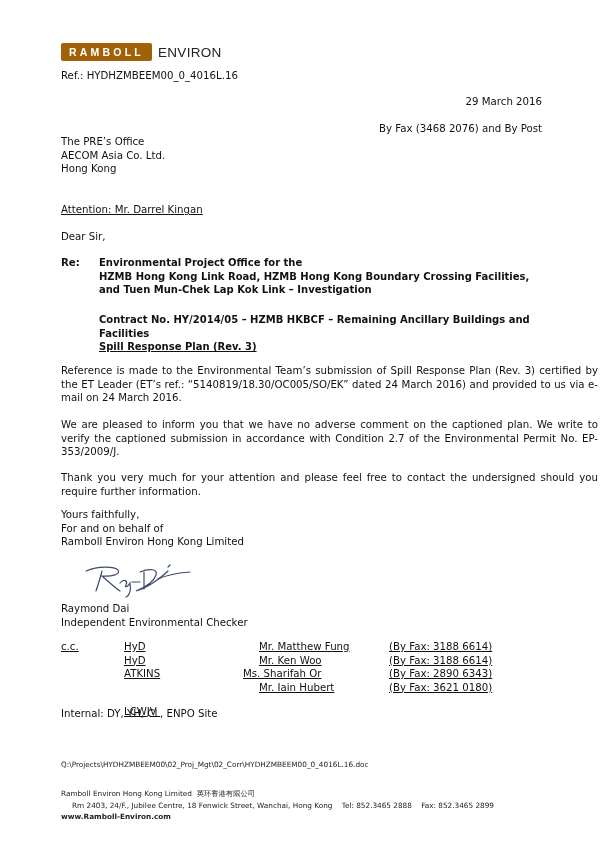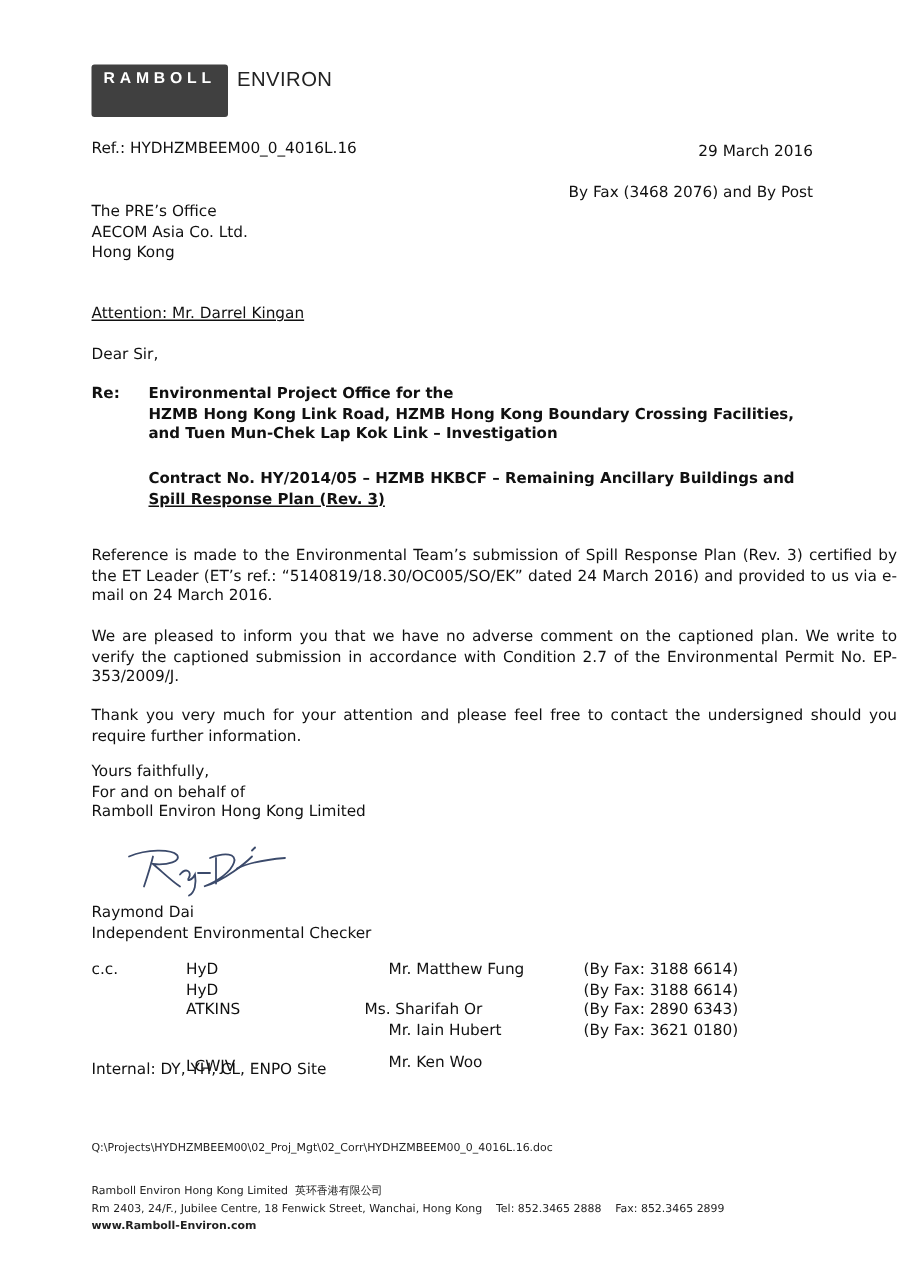--- a/index.html
+++ b/index.html
@@ -1,59 +1,60 @@
 <!DOCTYPE html>
 <html><head>
 <meta charset="utf-8">
 <style>
   html, body { margin:0; padding:0; background:#ffffff; }
   body { width:601px; height:850px; position:relative; overflow:hidden;
          font-family:"DejaVu Sans", sans-serif; color:#111; font-size:10.2px; }
   .abs { position:absolute; }
-  .logo-box { left:61px; top:43px; width:91px; height:35px; background:#404040; border-radius:2px;
+  .logo-box { left:61px; top:43px; width:91px; height:18px; background:#a16207; border-radius:2px;
               color:#fff; font-family:"Liberation Sans", sans-serif; font-weight:bold; font-size:10.5px;
               letter-spacing:3.2px; line-height:19px; text-align:center; }
   .logo-env { left:158px; top:43px; height:19px; line-height:19px; font-family:"Liberation Sans", sans-serif;
               font-size:13.5px; color:#222; letter-spacing:0.3px; }
   .line { white-space:nowrap; line-height:13.5px; }
   .right { right:59px; text-align:right; }
   .bold { font-weight:bold; }
   .u { text-decoration:underline; }
   .para { left:61px; width:537px; line-height:13.6px; text-align:justify; }
   .cc-row { position:absolute; left:61px; width:540px; height:13.5px; line-height:13.5px; white-space:nowrap; }
-  .cc-row span { position:absolute; top:0; }
+  .cc-row span { position:absolute; top:0;text-decoration:underline; }
   .small { font-size:7.3px; color:#222; }
   .sig { left:84px; top:563px; }
 </style>
 </head>
 <body>
 
 <div class="abs logo-box">RAMBOLL</div>
 <div class="abs logo-env">ENVIRON</div>
-<div class="abs line" style="left:61px; top:69px;margin-top:24px;">Ref.: HYDHZMBEEM00_0_4016L.16</div>
+<div class="abs line" style="left:61px; top:69px;">Ref.: HYDHZMBEEM00_0_4016L.16</div>
 
 <div class="abs line right" style="top:95px;">29 March 2016</div>
 <div class="abs line right" style="top:122px;">By Fax (3468 2076) and By Post</div>
 
 <div class="abs" style="left:61px; top:135px;">
   <div class="line">The PRE’s Office</div>
   <div class="line">AECOM Asia Co. Ltd.</div>
   <div class="line">Hong Kong</div>
 </div>
 <div class="abs line u" style="left:61px; top:203px;">Attention: Mr. Darrel Kingan</div>
 <div class="abs line" style="left:61px; top:230px;">Dear Sir,</div>
 
 <div class="abs line bold" style="left:61px; top:256px;">Re:</div>
 <div class="abs bold" style="left:99px; top:256px; font-size:10px;">
   <div class="line">Environmental Project Office for the</div>
   <div class="line">HZMB Hong Kong Link Road, HZMB Hong Kong Boundary Crossing Facilities,</div>
   <div class="line">and Tuen Mun-Chek Lap Kok Link – Investigation</div>
 </div>
 <div class="abs bold" style="left:99px; top:313px; font-size:10px;">
   <div class="line">Contract No. HY/2014/05 – HZMB HKBCF – Remaining Ancillary Buildings and</div>
+  <div class="line">Facilities</div>
   <div class="line u">Spill Response Plan (Rev. 3)</div>
 </div>
 
 <div class="abs para" style="top:364px;">Reference is made to the Environmental Team’s submission of Spill Response Plan (Rev. 3) certified by the ET Leader (ET’s ref.: “5140819/18.30/OC005/SO/EK” dated 24 March 2016) and provided to us via e-mail on 24 March 2016.</div>
 <div class="abs para" style="top:418px;">We are pleased to inform you that we have no adverse comment on the captioned plan. We write to verify the captioned submission in accordance with Condition 2.7 of the Environmental Permit No. EP-353/2009/J.</div>
 <div class="abs para" style="top:471px;">Thank you very much for your attention and please feel free to contact the undersigned should you require further information.</div>
 
 <div class="abs" style="left:61px; top:508px;">
   <div class="line">Yours faithfully,</div>
   <div class="line">For and on behalf of</div>
@@ -79,38 +80,38 @@
 </div>
 
 <div class="cc-row" style="top:640px;">
   <span style="left:0;">c.c.</span>
   <span style="left:63px;">HyD</span>
   <span style="left:198px;">Mr. Matthew Fung</span>
   <span style="left:328px;">(By Fax: 3188 6614)</span>
 </div>
 <div class="cc-row" style="top:653.5px;">
   <span style="left:63px;">HyD</span>
-  <span style="left:198px;margin-top:48px;">Mr. Ken Woo</span>
+  <span style="left:198px;">Mr. Ken Woo</span>
   <span style="left:328px;">(By Fax: 3188 6614)</span>
 </div>
 <div class="cc-row" style="top:667px;">
   <span style="left:63px;">ATKINS</span>
   <span style="left:182px;">Ms. Sharifah Or</span>
   <span style="left:328px;">(By Fax: 2890 6343)</span>
 </div>
 <div class="cc-row" style="top:680.5px;">
   <span style="left:63px;margin-top:24px;">LCWJV</span>
   <span style="left:198px;">Mr. Iain Hubert</span>
   <span style="left:328px;">(By Fax: 3621 0180)</span>
 </div>
 <div class="abs line" style="left:61px; top:707px;">Internal: DY, YH, CL, ENPO Site</div>
 
 <div class="abs line small" style="left:61px; top:758px;">Q:\Projects\HYDHZMBEEM00\02_Proj_Mgt\02_Corr\HYDHZMBEEM00_0_4016L.16.doc</div>
 <div class="abs line small" style="left:61px; top:788px; line-height:11px;">
   <span>Ramboll Environ Hong Kong Limited</span>&nbsp;
   <span>英环香港有限公司</span>
 </div>
-<div class="abs line small" style="left:61px; top:800px; line-height:11px;">
+<div class="abs line small" style="left:72px; top:800px; line-height:11px;">
   <span>Rm 2403, 24/F., Jubilee Centre, 18 Fenwick Street, Wanchai, Hong Kong</span>&nbsp;&nbsp;&nbsp;
   <span>Tel: 852.3465 2888</span>&nbsp;&nbsp;&nbsp;
   <span>Fax: 852.3465 2899</span>
 </div>
 <div class="abs line small bold" style="left:61px; top:811px; line-height:11px;">www.Ramboll-Environ.com</div>
 
 </body></html>

